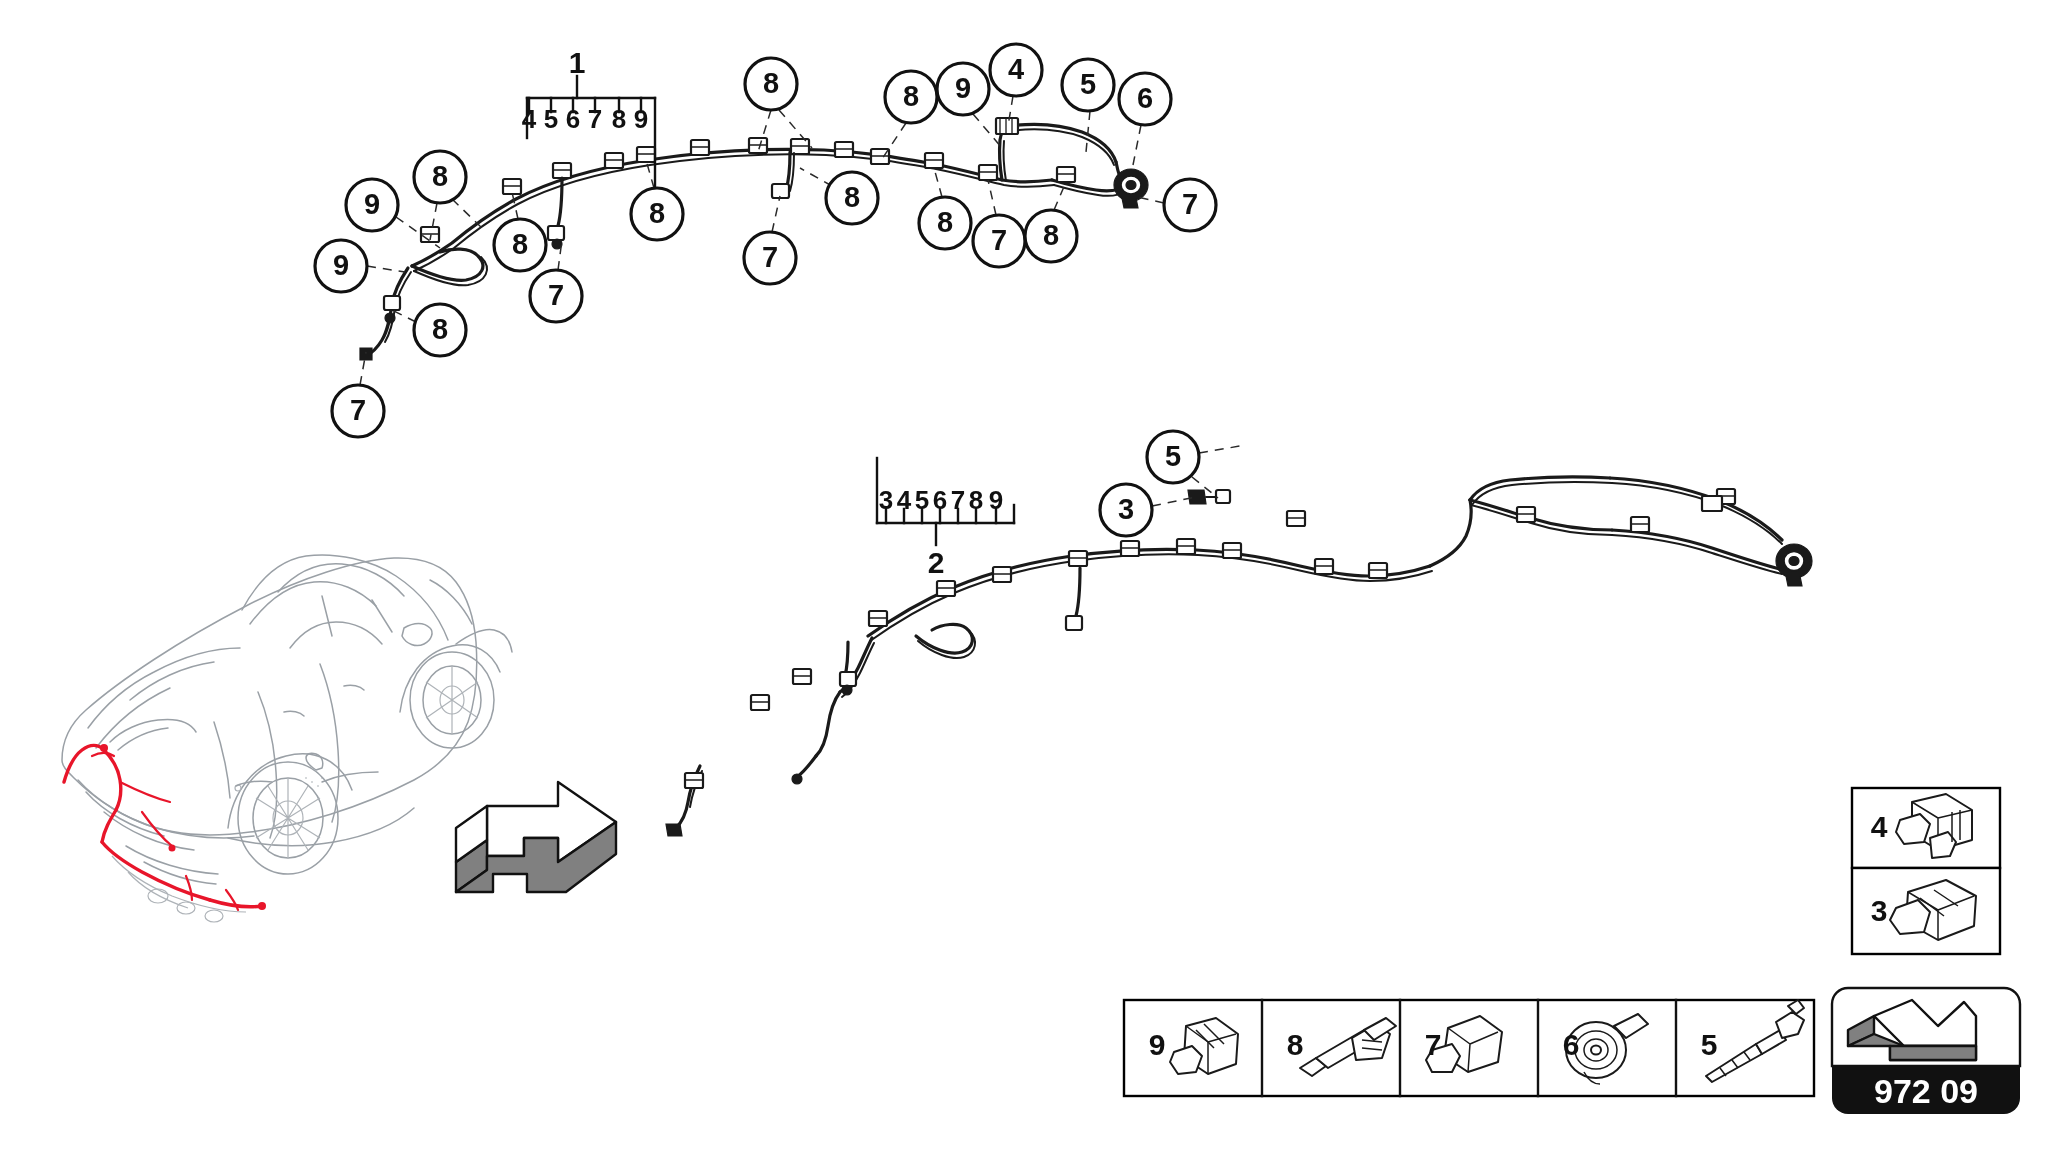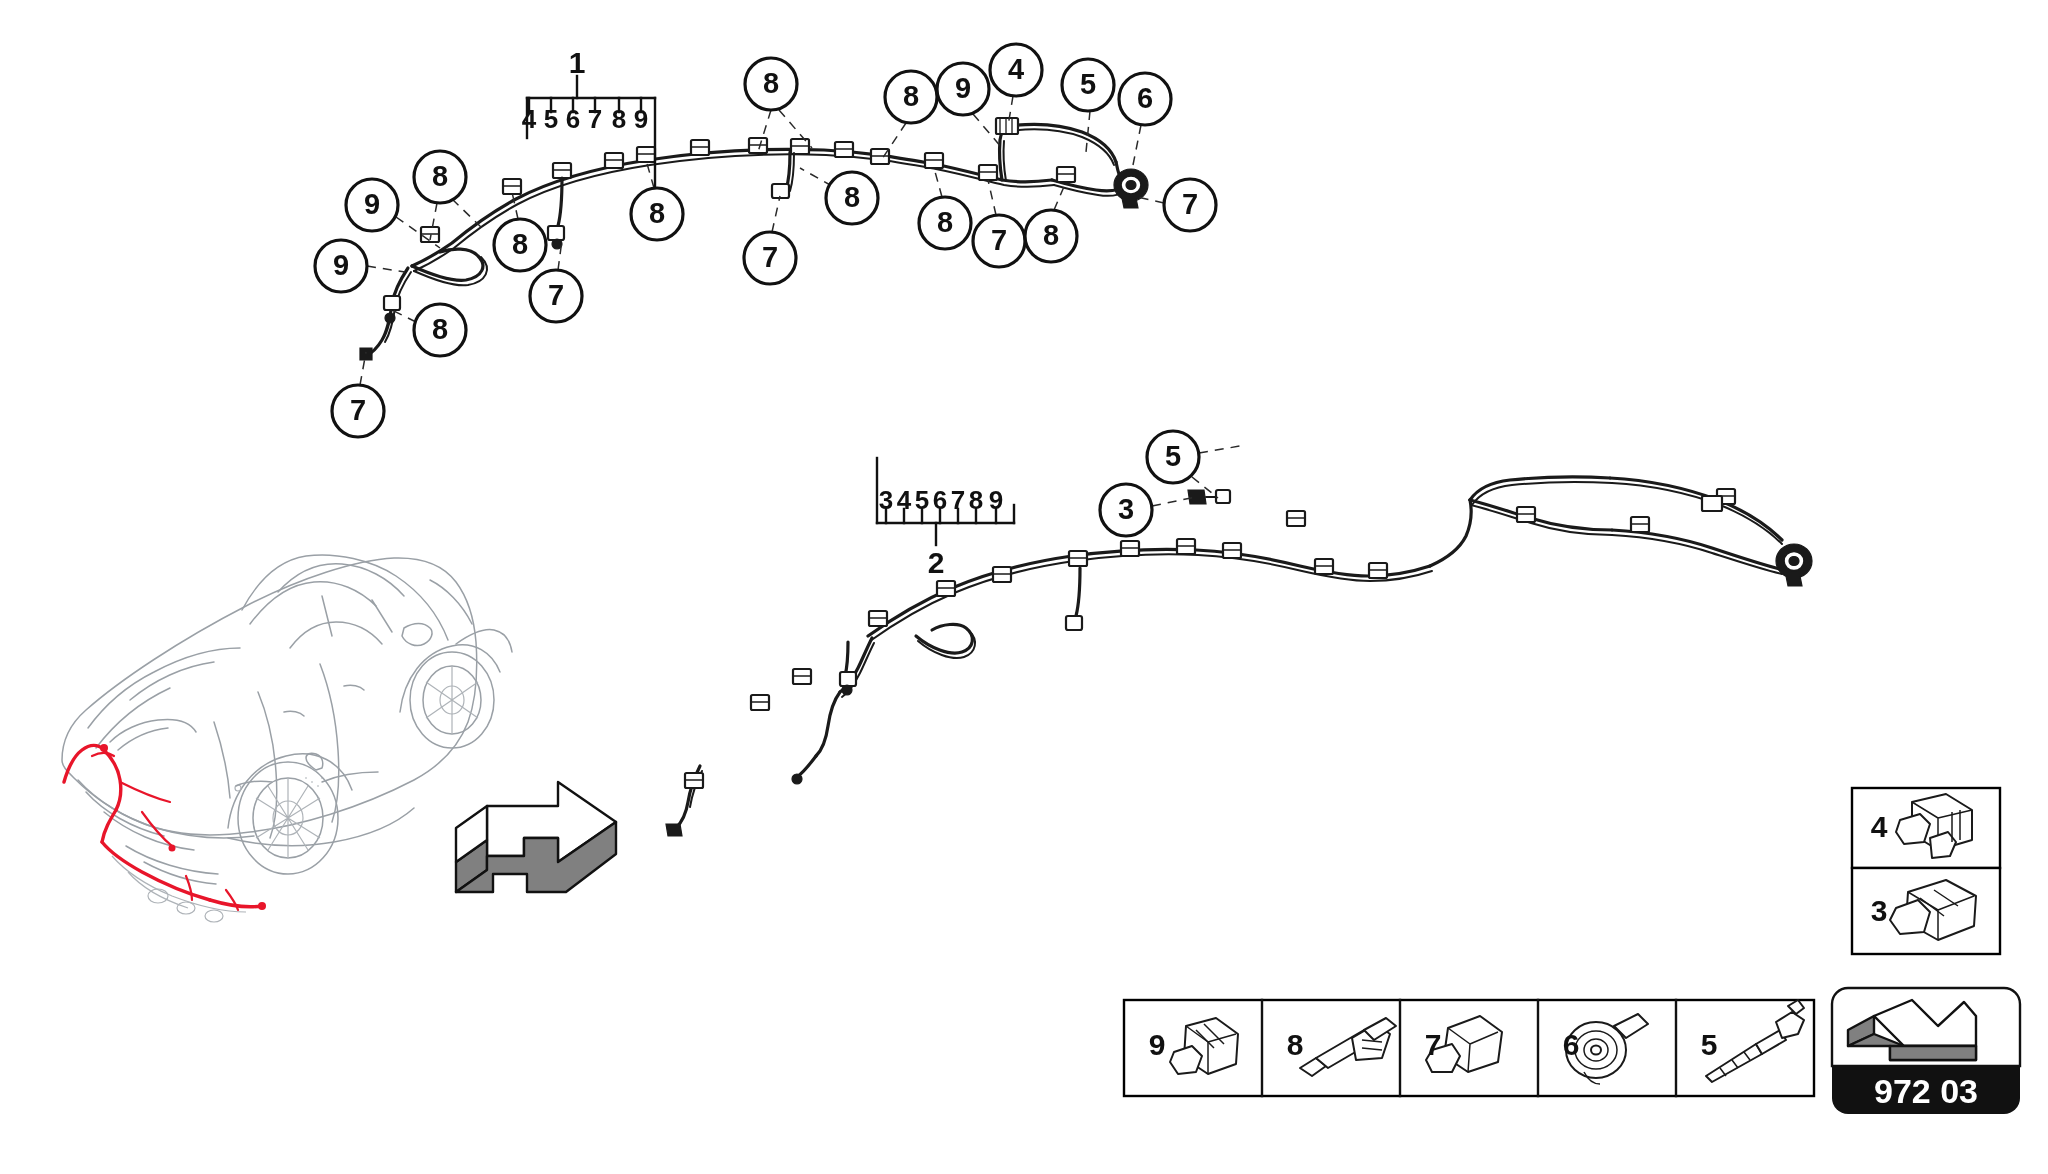--- a/index.html
+++ b/index.html
@@ -554,16 +554,16 @@
       <div class="bracket-num" style="position: absolute; left: 956px; top: 487px; width: 40px; text-align: center; font-family: &quot;Liberation Sans&quot;, sans-serif; font-weight: bold; font-size: 26px; line-height: 26px; color: rgb(17, 17, 17); user-select: none;">8</div>
       <div class="bracket-num" style="position: absolute; left: 976px; top: 487px; width: 40px; text-align: center; font-family: &quot;Liberation Sans&quot;, sans-serif; font-weight: bold; font-size: 26px; line-height: 26px; color: rgb(17, 17, 17); user-select: none;">9</div>
       <div class="bracket-num" style="position: absolute; left: 906px; top: 548px; width: 60px; text-align: center; font-family: &quot;Liberation Sans&quot;, sans-serif; font-weight: bold; font-size: 30px; line-height: 30px; color: rgb(17, 17, 17); user-select: none;">2</div>
       <div class="legend-num" style="position: absolute; left: 1140px; top: 1030px; width: 34px; text-align: center; font-family: &quot;Liberation Sans&quot;, sans-serif; font-weight: bold; font-size: 30px; line-height: 30px; color: rgb(17, 17, 17); user-select: none;">9</div>
       <div class="legend-num" style="position: absolute; left: 1278px; top: 1030px; width: 34px; text-align: center; font-family: &quot;Liberation Sans&quot;, sans-serif; font-weight: bold; font-size: 30px; line-height: 30px; color: rgb(17, 17, 17); user-select: none;">8</div>
       <div class="legend-num" style="position: absolute; left: 1416px; top: 1030px; width: 34px; text-align: center; font-family: &quot;Liberation Sans&quot;, sans-serif; font-weight: bold; font-size: 30px; line-height: 30px; color: rgb(17, 17, 17); user-select: none;">7</div>
       <div class="legend-num" style="position: absolute; left: 1554px; top: 1030px; width: 34px; text-align: center; font-family: &quot;Liberation Sans&quot;, sans-serif; font-weight: bold; font-size: 30px; line-height: 30px; color: rgb(17, 17, 17); user-select: none;">6</div>
       <div class="legend-num" style="position: absolute; left: 1692px; top: 1030px; width: 34px; text-align: center; font-family: &quot;Liberation Sans&quot;, sans-serif; font-weight: bold; font-size: 30px; line-height: 30px; color: rgb(17, 17, 17); user-select: none;">5</div>
       <div class="legend-num" style="position: absolute; left: 1862px; top: 812px; width: 34px; text-align: center; font-family: &quot;Liberation Sans&quot;, sans-serif; font-weight: bold; font-size: 30px; line-height: 30px; color: rgb(17, 17, 17); user-select: none;">4</div>
       <div class="legend-num" style="position: absolute; left: 1862px; top: 896px; width: 34px; text-align: center; font-family: &quot;Liberation Sans&quot;, sans-serif; font-weight: bold; font-size: 30px; line-height: 30px; color: rgb(17, 17, 17); user-select: none;">3</div>
-      <div class="partnum-text" style="position: absolute; left: 1832px; top: 1074px; width: 188px; text-align: center; font-family: &quot;Liberation Sans&quot;, sans-serif; font-weight: bold; font-size: 34px; line-height: 34px; color: rgb(255, 255, 255); user-select: none;">972 03</div>
+      <div class="partnum-text" style="position: absolute; left: 1832px; top: 1074px; width: 188px; text-align: center; font-family: &quot;Liberation Sans&quot;, sans-serif; font-weight: bold; font-size: 34px; line-height: 34px; color: rgb(255, 255, 255); user-select: none;">972 09</div>
     </div>
 
 </div>
 
 </body></html>

